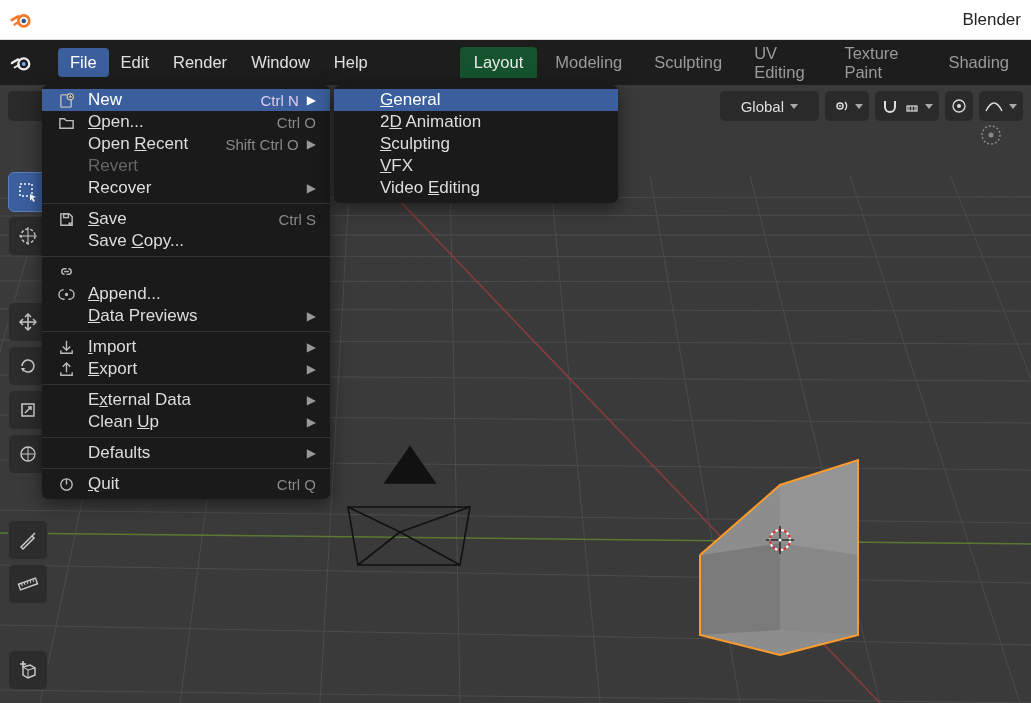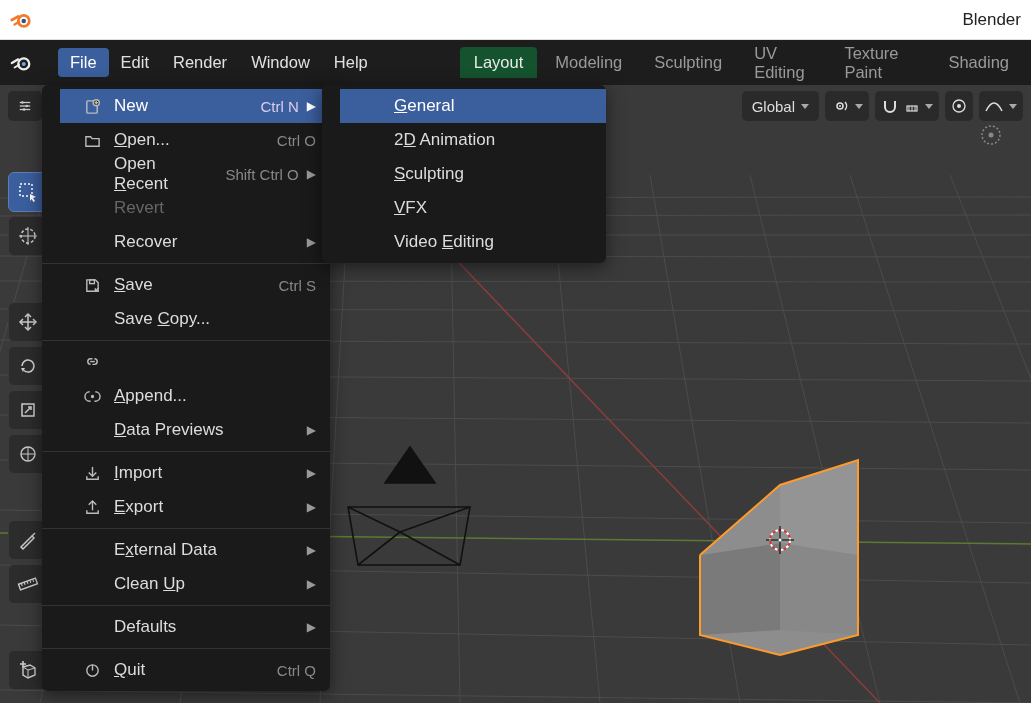--- a/index.html
+++ b/index.html
@@ -7,30 +7,30 @@
   .titlebar { height: 40px; background: #fff; display: flex; align-items: center; padding: 0 10px; gap: 8px; border-bottom: 1px solid #ddd; justify-content: space-between; }
   .app-title { font-size: 17px; color: #222; font-weight: 400; }
   .menubar { height: 45px; background: #1d1d1d; display: flex; align-items: center; padding: 0 8px; gap: 20px; }
   .blender-logo-menu { width: 28px; height: 28px; display: flex; align-items: center; justify-content: center; margin-right: 4px; }
   .menu-item { color: #e0e0e0; font-size: 16.5px; padding: 5px 12px; border-radius: 4px; cursor: pointer; }
   .menu-item.active { background: #3b5e9d; color: #fff; }
   .workspace-tabs { display: flex; align-items: center; gap: 4px; margin-left: 60px; }
   .ws-tab { color: #9a9a9a; font-size: 16.5px; padding: 6px 14px; border-radius: 4px 4px 0 0; cursor: pointer; }
   .ws-tab.active { background: #14532d; color: #eaeaea; }
   .toolbar2 { position: absolute; top: 85px; left: 0; right: 0; height: 42px; background: transparent; display: flex; align-items: center; padding: 0 8px; gap: 6px; z-index: 1; }
-  .tb-pill { background: #2a2a2a; border-radius: 5px; padding: 4px 10px; color: #ddd; font-size: 15px; display: flex; align-items: center; gap: 6px; height: 30px; }
+  .tb-pill { background: #2a2a2a; border-radius: 5px; padding: 4px 21px; color: #ddd; font-size: 15px; display: flex; align-items: center; gap: 6px; height: 30px; }
   .tb-separator { flex: 1; }
   .caret-down { width: 0; height: 0; border-left: 4px solid transparent; border-right: 4px solid transparent; border-top: 5px solid #aaa; }
   .toolstrip { position: absolute; left: 8px; top: 172px; width: 40px; display: flex; flex-direction: column; gap: 4px; z-index: 2; }
   .tool-btn { width: 40px; height: 40px; background: #2c2c2c; border: 1px solid #3a3a3a; border-radius: 6px; display: flex; align-items: center; justify-content: center; color: #ccc; font-size: 18px; cursor: pointer; }
   .tool-btn.active { background: #3b5e9d; border-color: #5a7ebb; }
   .tool-gap { height: 38px; }
   .viewport { position: absolute; top: 85px; left: 0; right: 0; bottom: 0; background: #3a3a3a; overflow: hidden; }
   .dropdown { position: absolute; background: #1a1a1a; border-radius: 6px; box-shadow: 0 4px 18px rgba(0,0,0,.5); padding: 4px 0; z-index: 100; }
-  .dd-item { display: flex; align-items: center; padding: 4px 14px 4px 20px; color: #ddd; font-size: 17px; height: 34px; cursor: pointer; position: relative; margin-left: 18px; }
+  .dd-item { display: flex; align-items: center; padding: 4px 14px 4px 12px; color: #ddd; font-size: 17px; height: 22px; cursor: pointer; position: relative; }
   .dd-item.highlight { background: #3b5e9d; color: #fff; }
   .dd-item.disabled { color: #666; }
   .dd-icon { width: 24px; display: flex; justify-content: center; margin-right: 10px; color: #bbb; }
   .dd-label { flex: 1; }
   .dd-shortcut { color: #888; font-size: 15px; margin-left: 24px; }
   .dd-item.highlight .dd-shortcut { color: #dce; }
   .dd-arrow { color: #999; font-size: 12px; margin-left: 8px; }
   .dd-item.highlight .dd-arrow { color: #fff; }
   .dd-sep { height: 1px; background: #333; margin: 4px 0; }
   .ulchar { text-decoration: underline; }
@@ -404,21 +404,21 @@
         <svg width="17" height="17" viewBox="0 0 18 18" fill="none" stroke="currentColor" stroke-width="1.5">
           <circle cx="9" cy="9" r="6"></circle>
           <line x1="9" y1="3" x2="9" y2="9"></line>
         </svg>
       </span>
       <span class="dd-label"><span class="ulchar">Q</span>uit</span>
       <span class="dd-shortcut">Ctrl Q</span>
     </div>
   </div>
 
-<div class="dropdown" id="new-submenu" style="left:322px; top:85px; width:284px;">
+<div class="dropdown" id="new-submenu" style="left:334px; top:85px; width:284px;">
     <div class="dd-item highlight">
       <span class="dd-icon"></span>
       <span class="dd-label"><span class="ulchar">G</span>eneral</span>
     </div>
     <div class="dd-item">
       <span class="dd-icon"></span>
       <span class="dd-label">2<span class="ulchar">D</span> Animation</span>
     </div>
     <div class="dd-item">
       <span class="dd-icon"></span>

